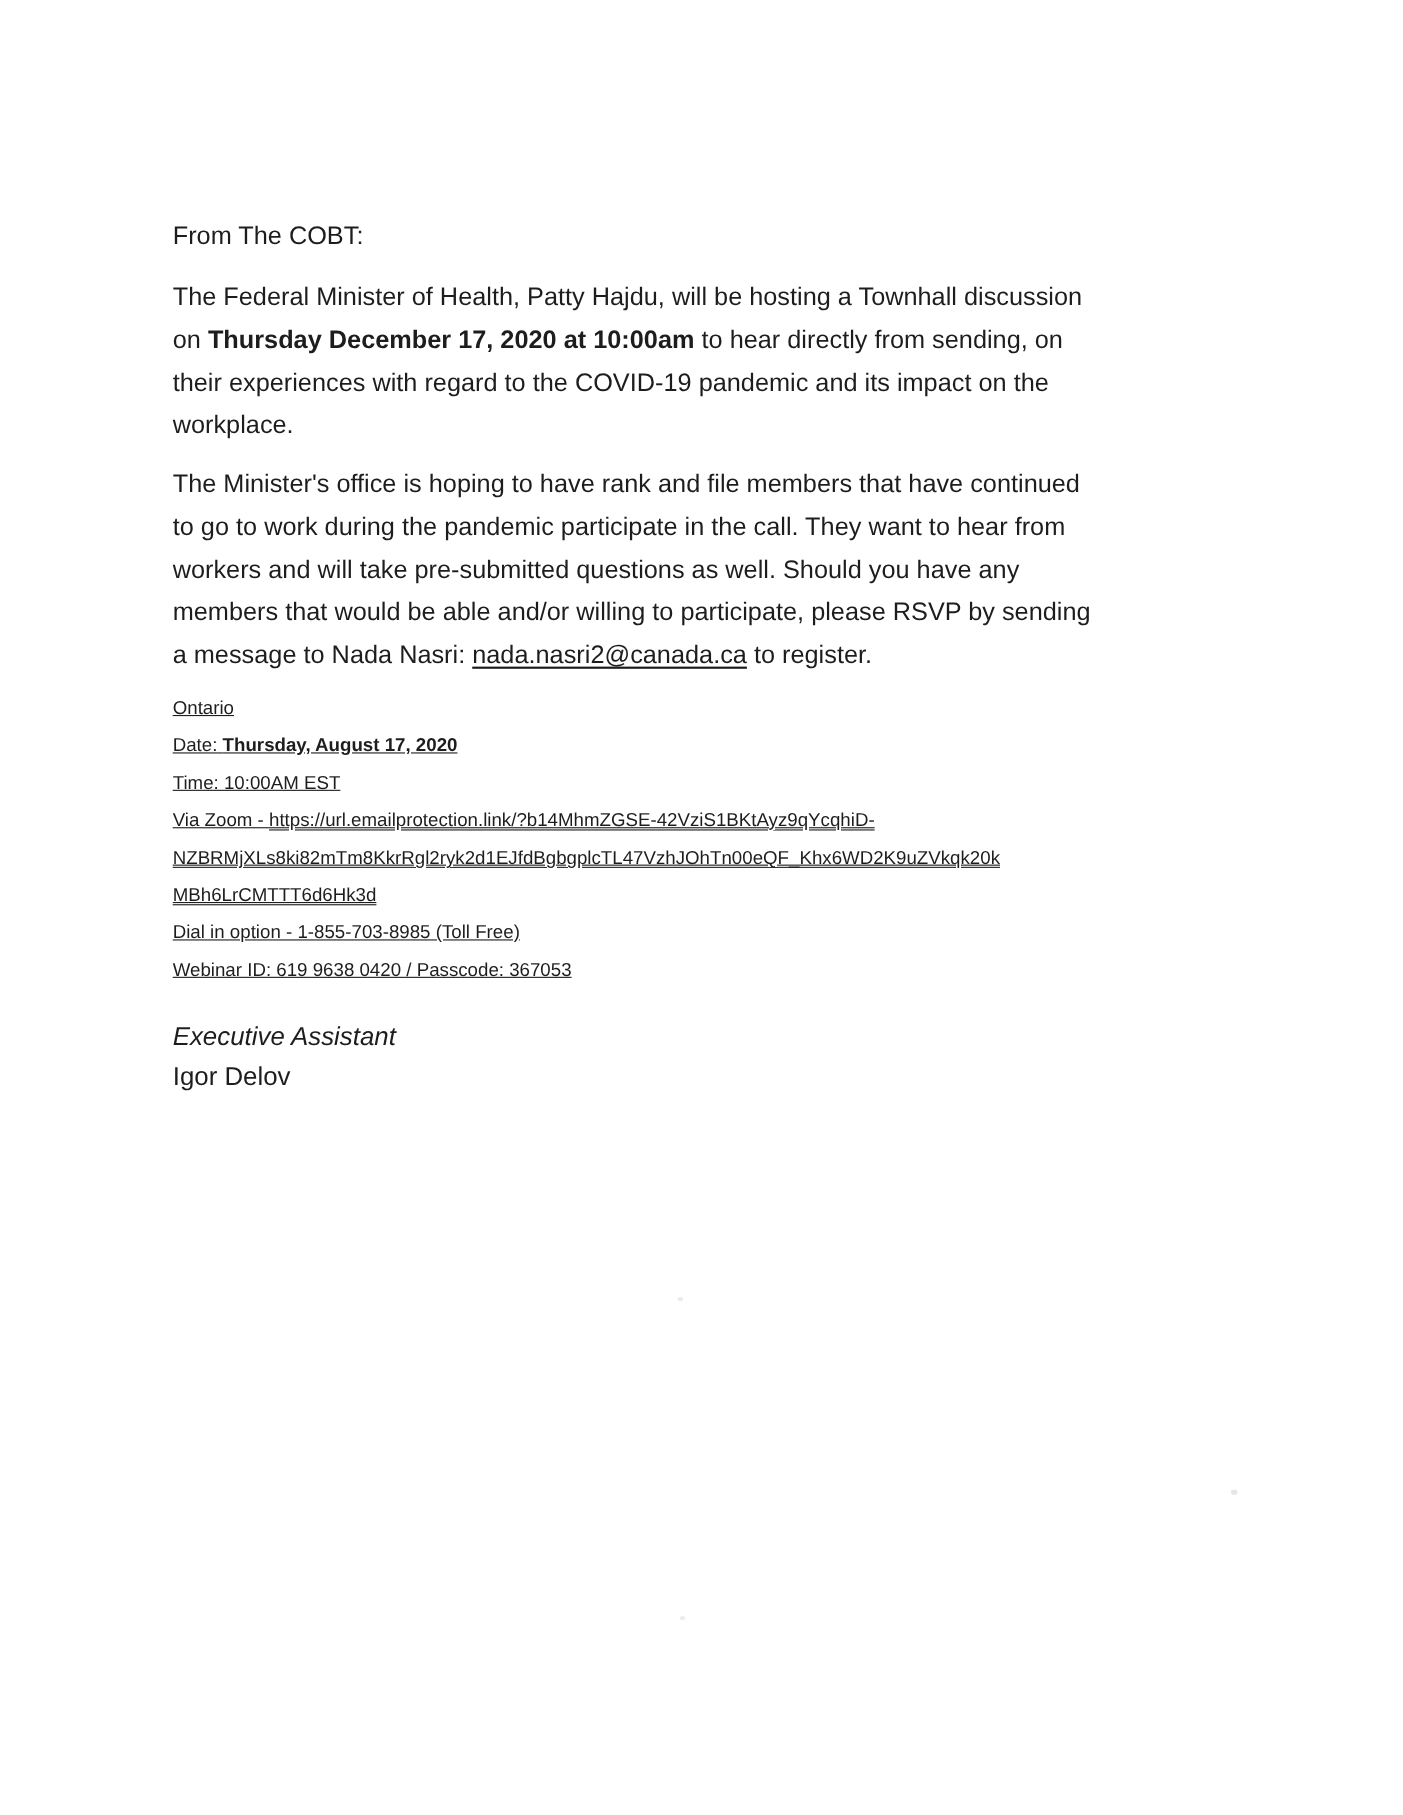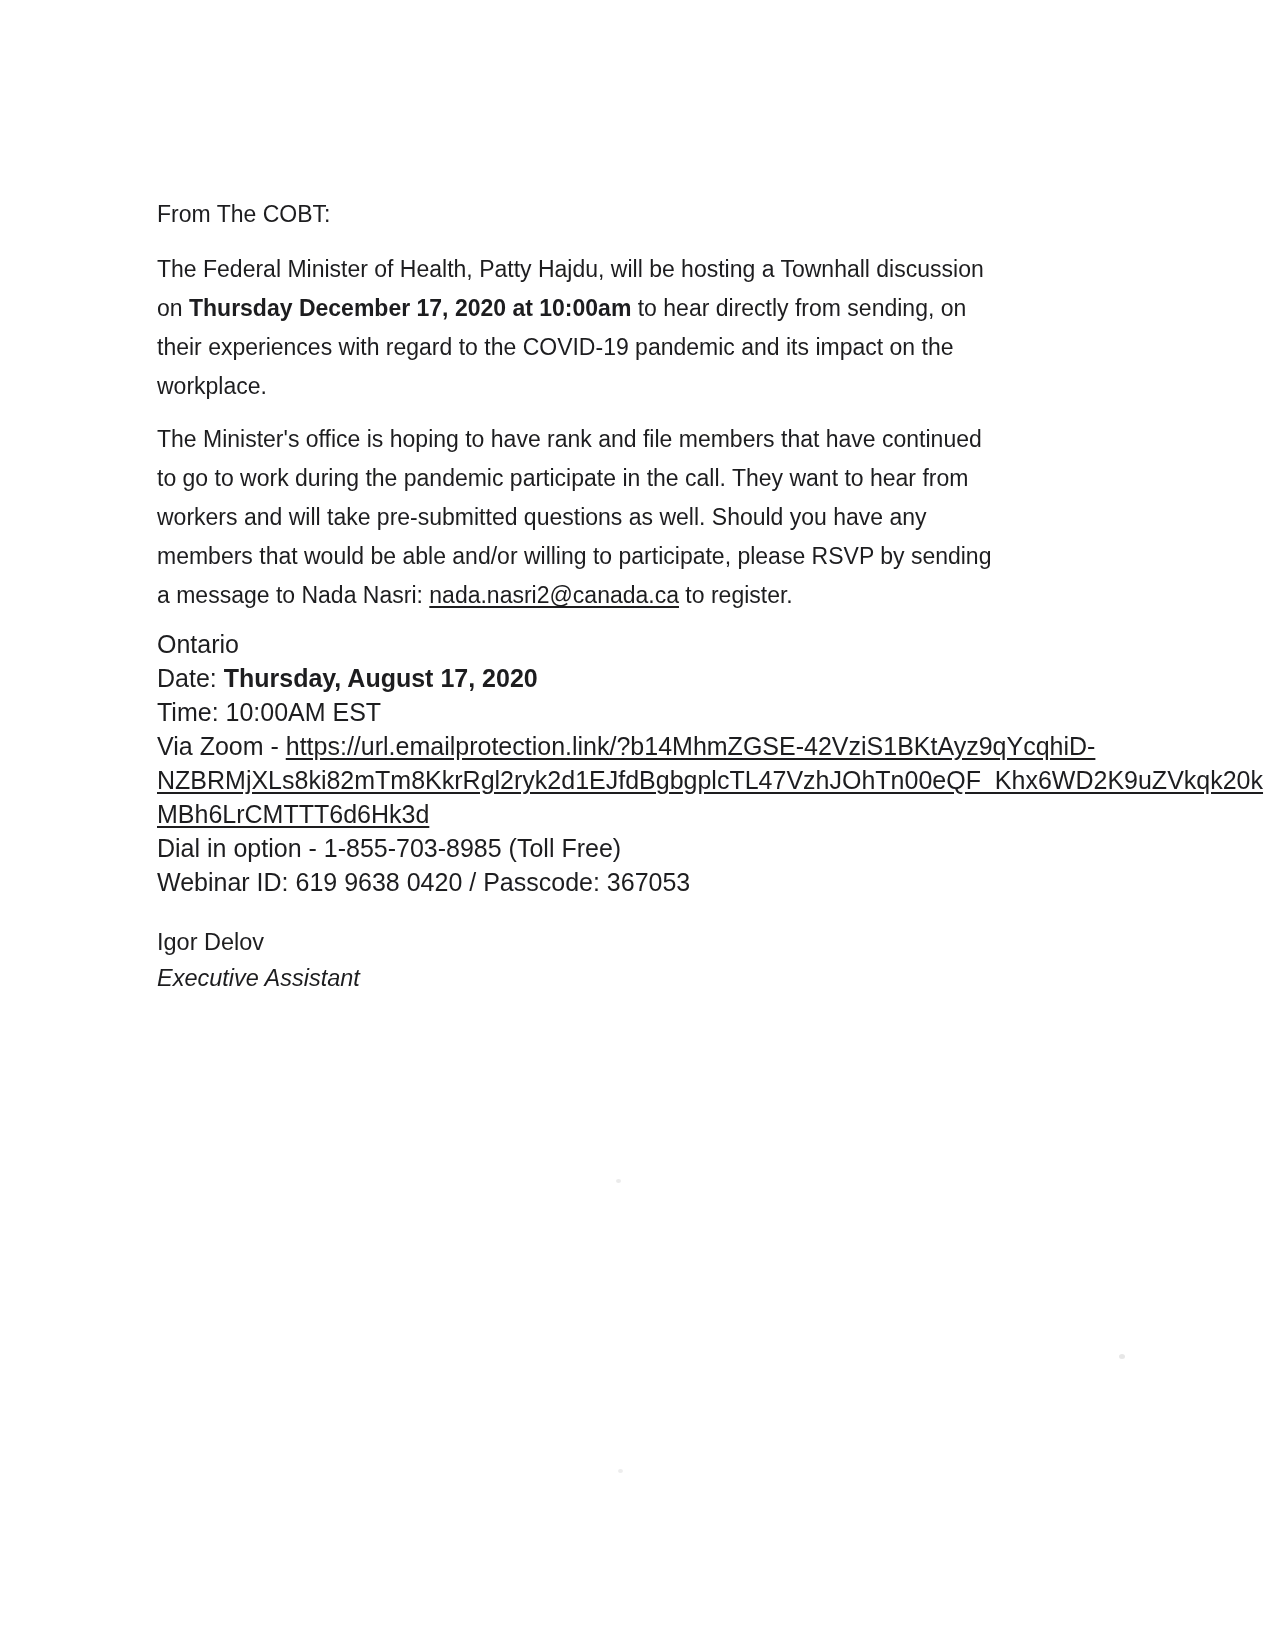--- a/index.html
+++ b/index.html
@@ -26,21 +26,22 @@
     white-space: pre;
   }
   .block-salutation .line,
   .block-intro .line,
   .block-request .line {
     line-height: 39px;
     font-size: 23px;
   }
   .block-details .line {
     line-height: 34px;
-    font-size: 25px;
+    font-size: 17px;
+    text-decoration: underline;
   }
   .block-signature .line {
     line-height: 36px;
     font-size: 23.5px;
   }
   .block-intro     { margin-top: 16px; }
   .block-request   { margin-top: 14px; }
   .block-details   { margin-top: 12px; }
   .block-signature { margin-top: 25px; }
 
@@ -81,22 +82,22 @@
         <div class="line"><span>Ontario</span></div>
         <div class="line"><span>Date: </span><span class="bold">Thursday, August 17, 2020</span></div>
         <div class="line"><span>Time: 10:00AM EST</span></div>
         <div class="line"><span>Via Zoom - </span><span class="underline link">https://url.emailprotection.link/?b14MhmZGSE-42VziS1BKtAyz9qYcqhiD-</span></div>
         <div class="line"><span class="underline link">NZBRMjXLs8ki82mTm8KkrRgl2ryk2d1EJfdBgbgplcTL47VzhJOhTn00eQF_Khx6WD2K9uZVkqk20k</span></div>
         <div class="line"><span class="underline link">MBh6LrCMTTT6d6Hk3d</span></div>
         <div class="line"><span>Dial in option - 1-855-703-8985 (Toll Free)</span></div>
         <div class="line"><span>Webinar ID: 619 9638 0420 / Passcode: 367053</span></div>
       </div>
       <div class="block block-signature">
+        <div class="line"><span class="italic">Executive Assistant</span></div>
         <div class="line"><span>Igor Delov</span></div>
-        <div class="line"><span class="italic">Executive Assistant</span></div>
       </div>
     </div>
 
   <div class="speck" style="left:616px; top:1179px; width:5px; height:4px; background:#ebebeb;"></div>
   <div class="speck" style="left:1119px; top:1354px; width:6px; height:5px; background:#e7e7e7;"></div>
   <div class="speck" style="left:618px; top:1469px; width:5px; height:4px; background:#ededed;"></div>
 
 </div>
 
 </body></html>

